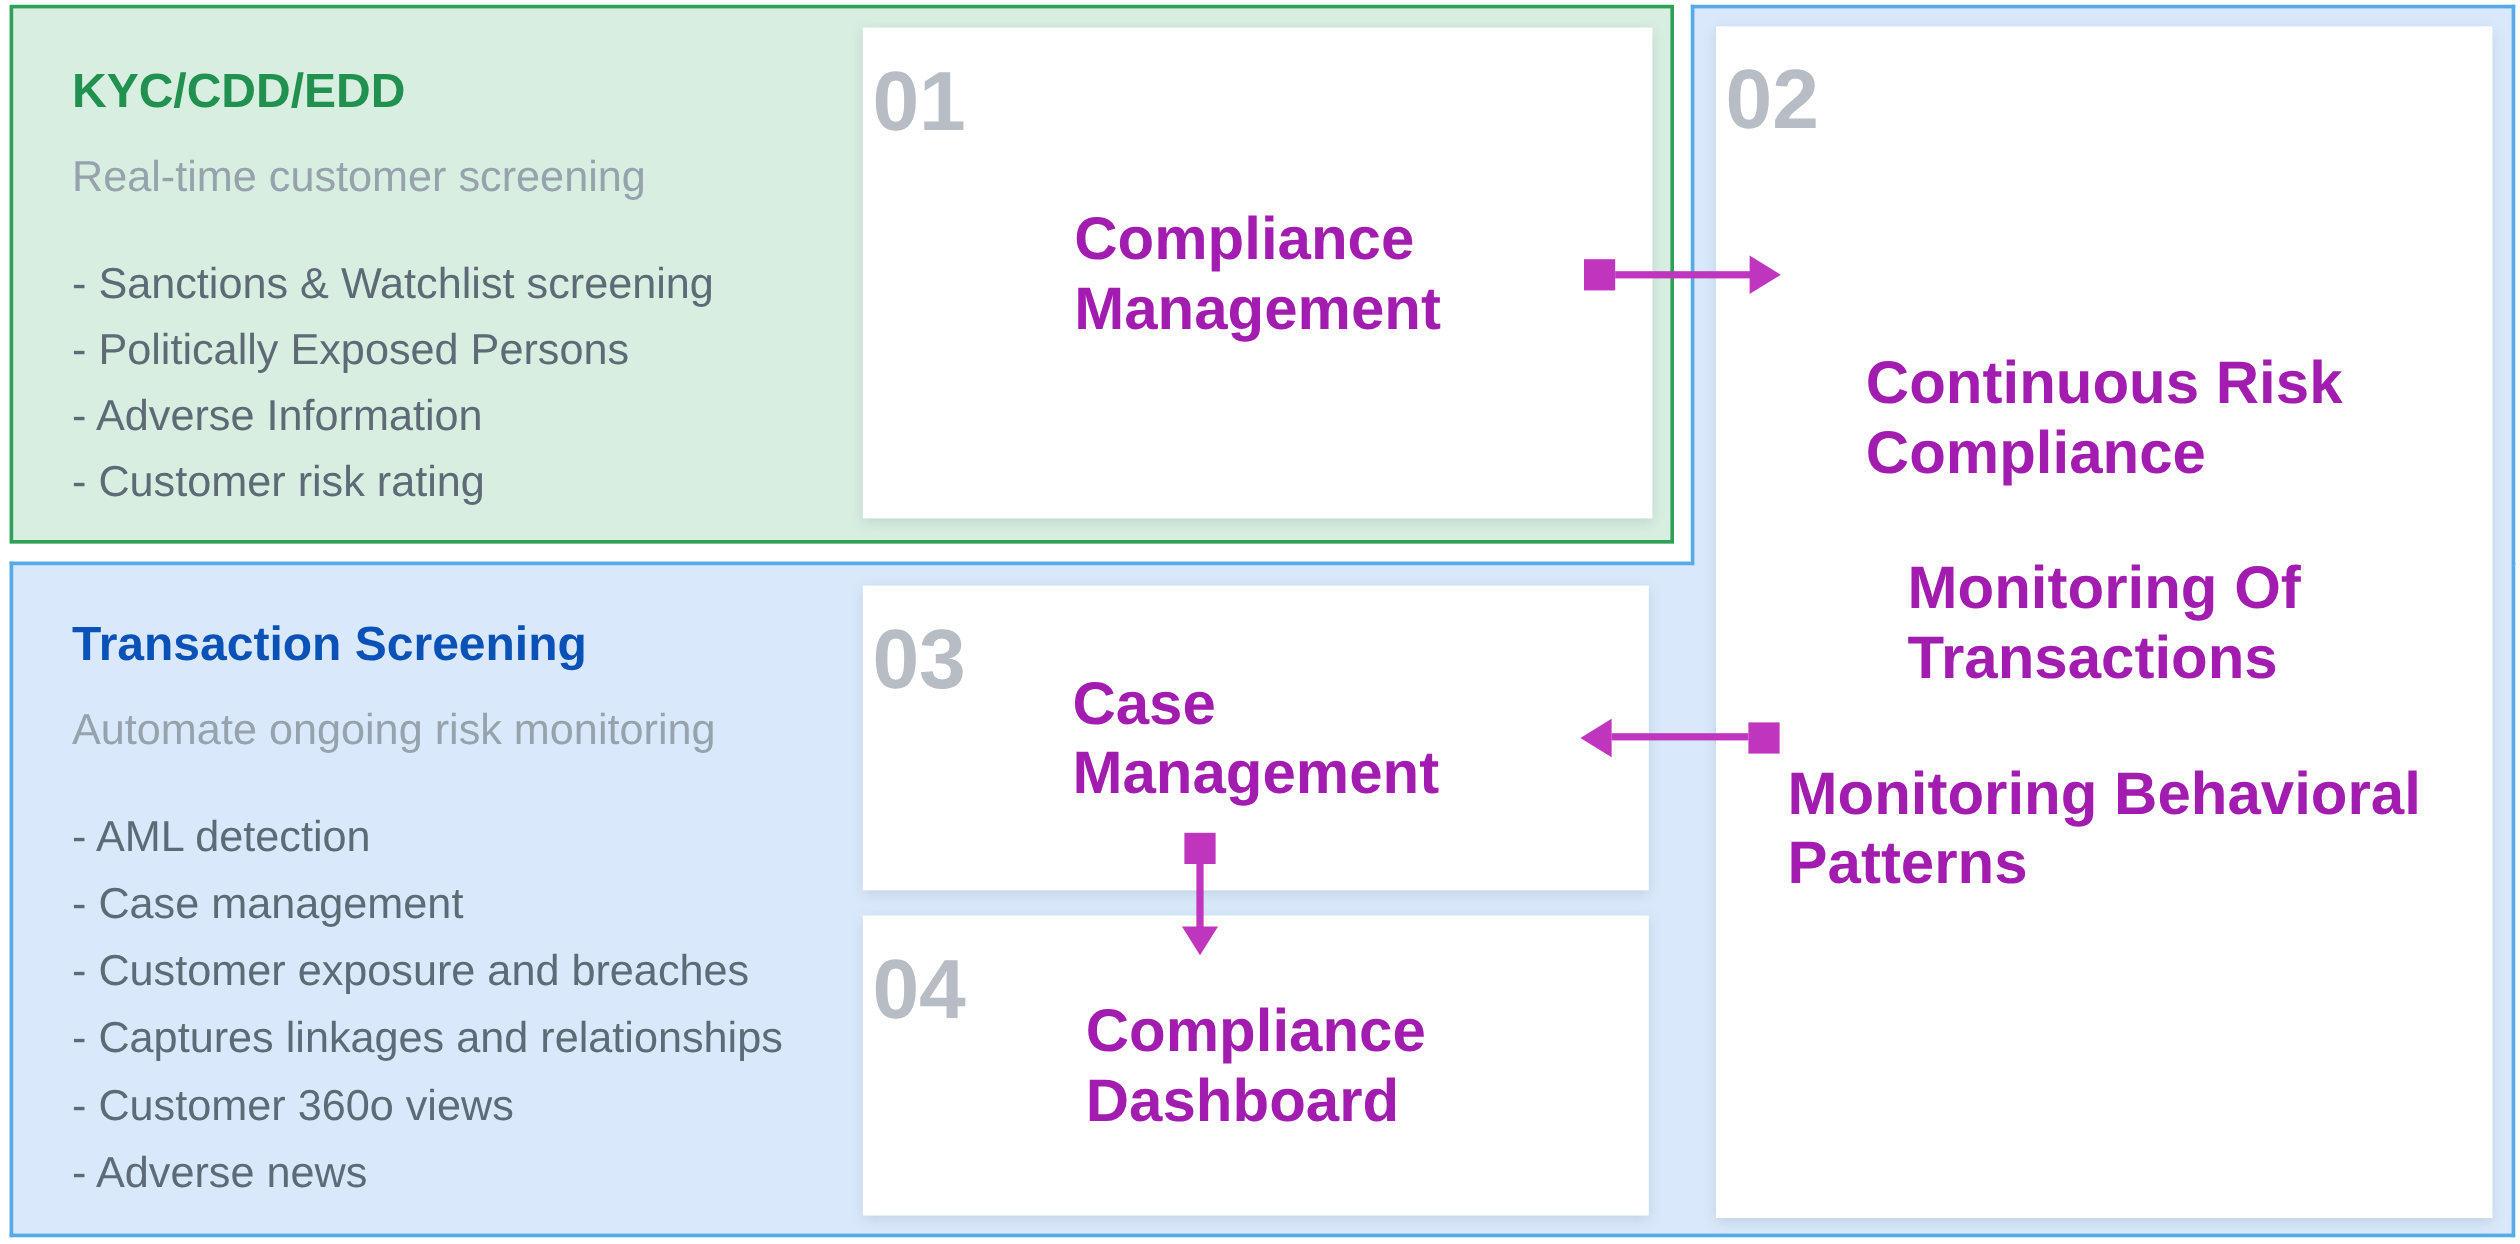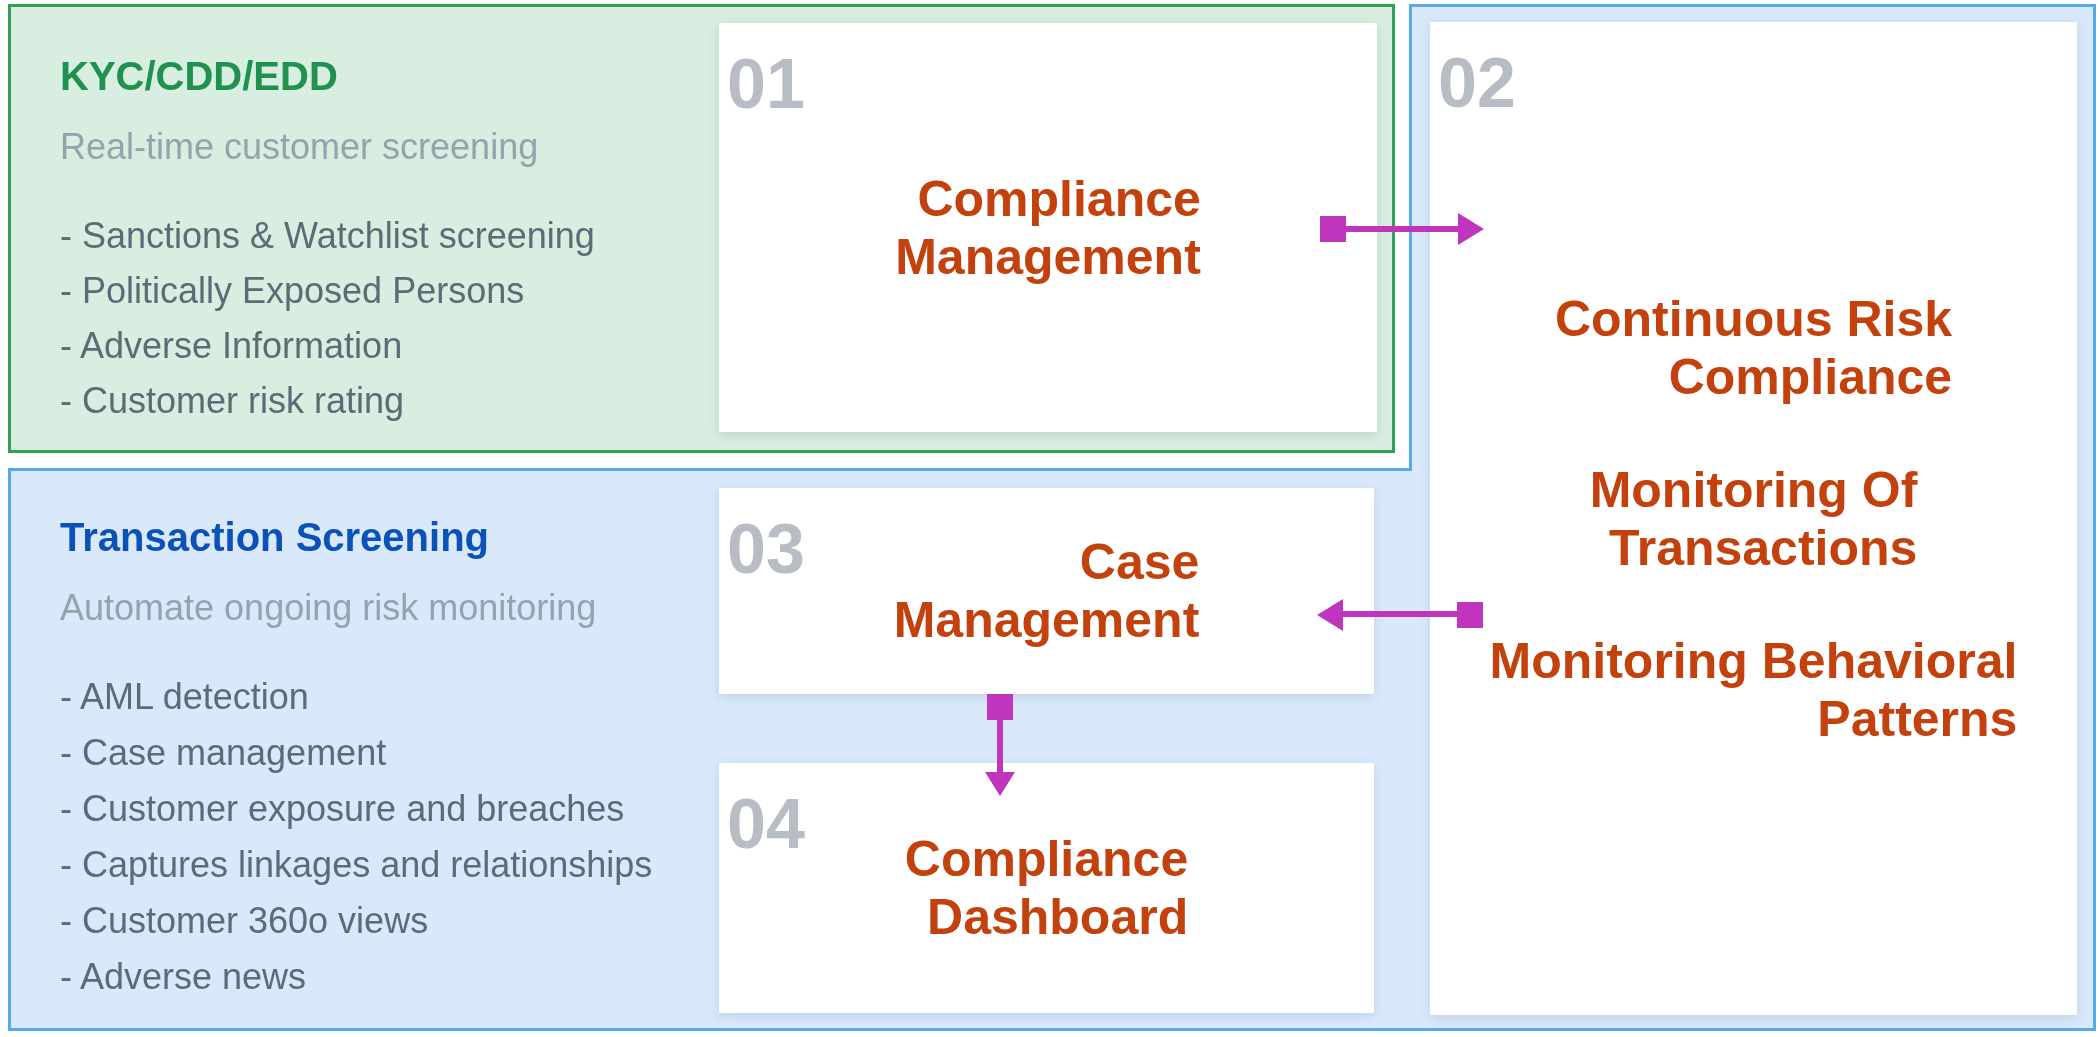--- a/index.html
+++ b/index.html
@@ -33,29 +33,29 @@
   .feature-list{list-style:none;margin:40px 0 0;padding:0;font-size:36px;color:#5d6b76;}
   .feature-list.green li{line-height:55px;}
   .feature-list.blue li{line-height:56px;}
   .stepbox{
     position:absolute;box-sizing:border-box;background:#ffffff;
     box-shadow:0 3px 10px rgba(110,125,150,.22);
     display:flex;align-items:center;justify-content:center;z-index:5;
   }
   .box01{left:719px;top:23px;width:658px;height:409px;}
   .box02{left:1430px;top:22px;width:647px;height:993px;flex-direction:column;}
-  .box03{left:719px;top:488px;width:655px;height:206px;}
+  .box03{left:719px;top:488px;width:655px;height:254px;}
   .box04{left:719px;top:763px;width:655px;height:250px;}
   .step-num{
     position:absolute;left:8px;top:26px;
     font-size:70px;font-weight:700;line-height:1;color:#b7bcc5;
   }
   .step-heading{
     margin:0;font-size:50px;font-weight:700;line-height:58px;
-    color:#c2410c;text-align:right;white-space:pre-line;
+    color:#a21caf;text-align:left;white-space:pre-line;
   }
   .box02 .step-heading{margin:0 0 55px;}
   .box02 .step-heading:last-child{margin:0;}
   .conn{position:absolute;z-index:6;}
   .conn-sq{width:26px;height:26px;background:#bf35bd;}
   .conn-hline{height:6px;background:#bf35bd;}
   .conn-vline{width:6px;background:#bf35bd;}
   .tri{width:0;height:0;}
   .tri-right{border-top:16px solid transparent;border-bottom:16px solid transparent;border-left:26px solid #bf35bd;}
   .tri-left{border-top:16px solid transparent;border-bottom:16px solid transparent;border-right:26px solid #bf35bd;}

